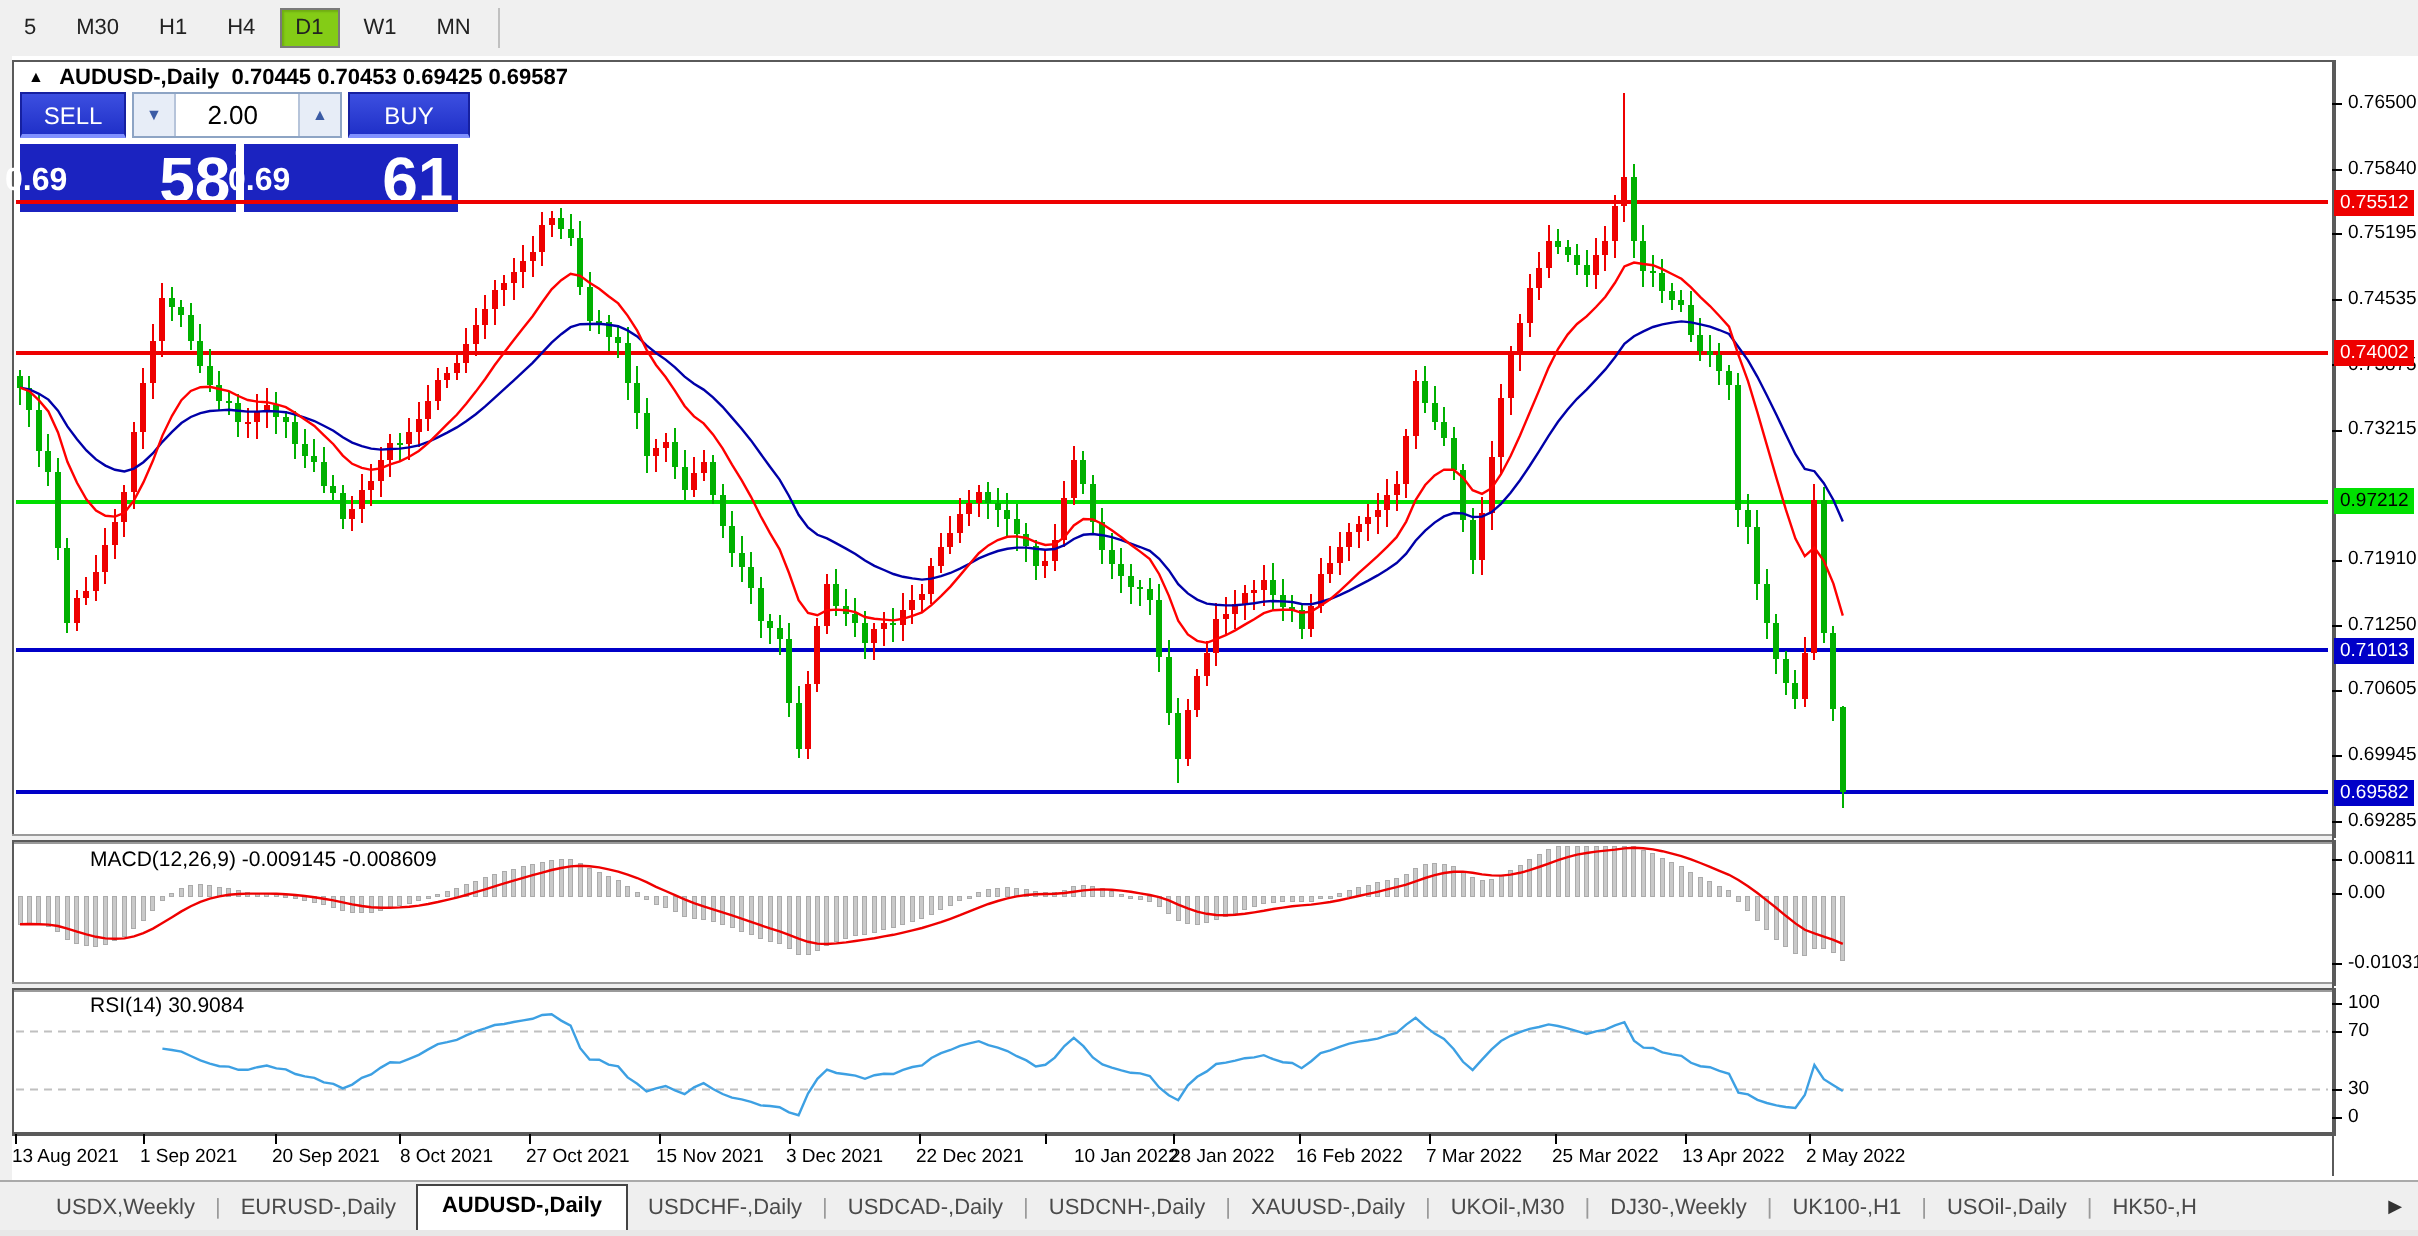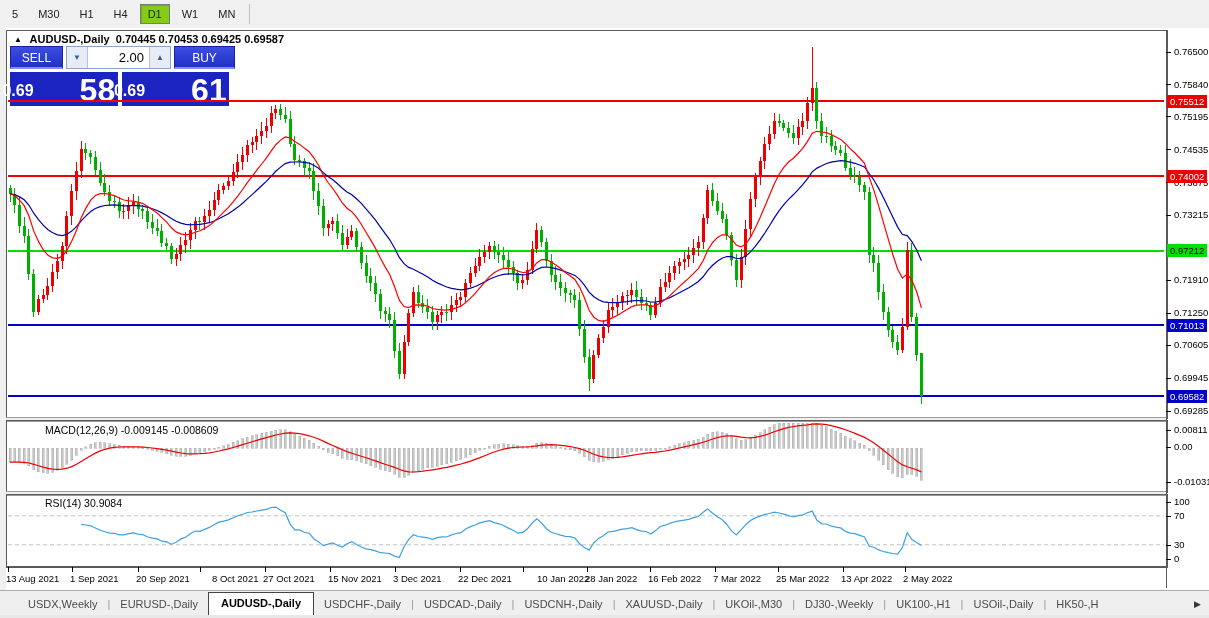--- a/index.html
+++ b/index.html
@@ -28,21 +28,21 @@
   #trade-panel{left:10px;top:46px;width:219px;height:60px;}
   .tp-btn{position:absolute;top:0;height:23px;background:linear-gradient(#3c4fe0,#2030c8);
           color:#fff;font-size:12px;text-align:center;line-height:22px;border:1px solid #1620a0;
           border-bottom:2px solid #8090ff;box-sizing:border-box;cursor:pointer;}
   #sell-btn{left:0;width:53px;}
   #buy-btn{left:164px;width:61px;}
   #vol-box{position:absolute;left:56px;top:0;width:105px;height:23px;background:#fff;border:1px solid #8da4c4;box-sizing:border-box;display:flex;}
   .spin{width:20px;height:100%;background:#e7edf7;border:0;font-size:8px;color:#3b5ba5;text-align:center;line-height:21px;cursor:pointer;}
   .spin.left{border-right:1px solid #b6c4da;}
   .spin.right{border-left:1px solid #b6c4da;}
-  #vol-input{flex:1;border:0;outline:none;font-size:13px;text-align:right;padding-right:5px;color:#000;
+  #vol-input{flex:1;border:0;outline:none;font-size:13px;text-align:right;padding-right:20px;color:#000;
              font-family:"Liberation Sans",sans-serif;min-width:0;}
   .px-box{position:absolute;top:26px;height:34px;background:#1b23c0;color:#fff;display:flex;align-items:flex-end;justify-content:center;padding-bottom:2px;box-sizing:border-box;}
   #sell-px{left:0;width:108px;}
   #buy-px{left:112px;width:107px;}
   .px-small{font-size:16px;font-weight:bold;margin:0 3px 4px 0;}
   .px-big{font-size:32px;font-weight:bold;line-height:28px;margin-left:43px;}
   .px-sup{font-size:15px;font-weight:bold;margin:0 0 14px 2px;}
   
   #tab-bar{left:0;top:590px;width:1209px;height:25px;background:#efefef;border-top:1px solid #aaa;
            display:flex;align-items:flex-end;padding-left:18px;box-sizing:border-box;}
@@ -756,21 +756,21 @@
     <div class="ytick" style="left:1174px;top:476px;">-0.010315</div>
     <div class="ytick" style="left:1174px;top:496px;">100</div>
     <div class="ytick" style="left:1174px;top:510px;">70</div>
     <div class="ytick" style="left:1174px;top:539px;">30</div>
     <div class="ytick" style="left:1174px;top:553px;">0</div>
   </div>
 <div id="xaxis">
     <div class="xtick" style="left: 6px; top: 573px;">13 Aug 2021</div>
     <div class="xtick" style="left: 70px; top: 573px;">1 Sep 2021</div>
     <div class="xtick" style="left: 136px; top: 573px;">20 Sep 2021</div>
-    <div class="xtick" style="left: 212px; top: 573px;">8 Oct 2021</div>
+    <div class="xtick" style="left: 200px; top: 573px;">8 Oct 2021</div>
     <div class="xtick" style="left: 263px; top: 573px;">27 Oct 2021</div>
     <div class="xtick" style="left: 328px; top: 573px;">15 Nov 2021</div>
     <div class="xtick" style="left: 393px; top: 573px;">3 Dec 2021</div>
     <div class="xtick" style="left: 458px; top: 573px;">22 Dec 2021</div>
     <div class="xtick" style="left: 521px; top: 573px; margin-left: 16px;">10 Jan 2022</div>
     <div class="xtick" style="left: 585px; top: 573px;">28 Jan 2022</div>
     <div class="xtick" style="left: 648px; top: 573px;">16 Feb 2022</div>
     <div class="xtick" style="left: 713px; top: 573px;">7 Mar 2022</div>
     <div class="xtick" style="left: 776px; top: 573px;">25 Mar 2022</div>
     <div class="xtick" style="left: 841px; top: 573px;">13 Apr 2022</div>

